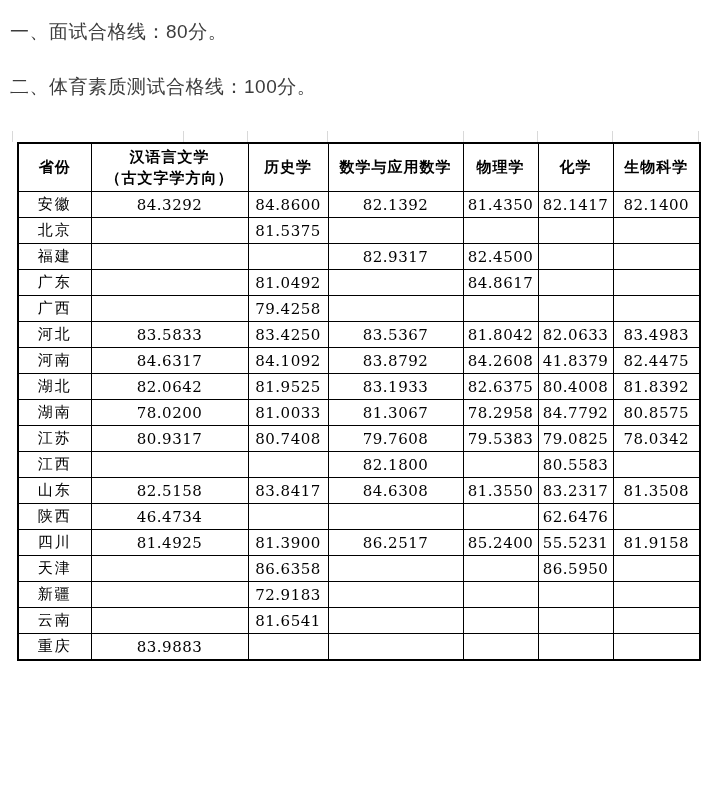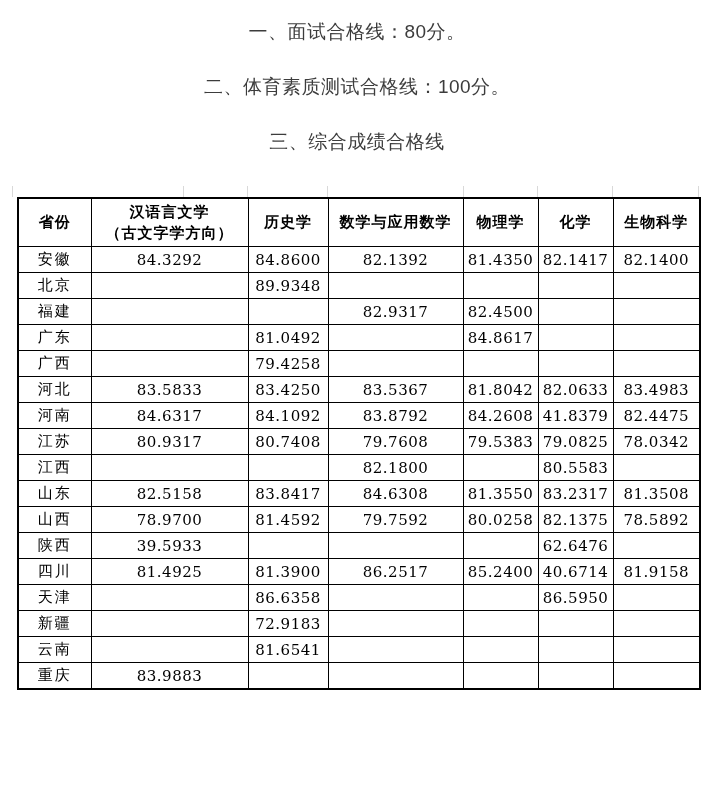--- a/index.html
+++ b/index.html
@@ -13,21 +13,20 @@
     color: #000000;
   }
   .page {
     width: 704px;
     height: 811px;
     box-sizing: border-box;
     padding-top: 20px;
   }
   .headings {
     padding-left: 10px;
-    text-align: center;
   }
   .heading {
     margin: 0 0 31px 0;
     font-size: 19px;
     line-height: 24px;
     color: #3c3c3c;
     letter-spacing: 0.5px;
   }
   .table-area {
     position: relative;
@@ -75,21 +74,20 @@
     text-align: center;
   }
 </style>
 </head>
 <body>
 
 <div class="page">
   <div class="headings">
     <p class="heading">一、面试合格线：80分。</p>
     <p class="heading">二、体育素质测试合格线：100分。</p>
-    <p class="heading">三、综合成绩合格线</p>
   </div>
 
   <div class="table-area">
     <table class="score-table">
       <colgroup>
           <col style="width: 73px;">
           <col style="width: 157px;">
           <col style="width: 80px;">
           <col style="width: 135px;">
           <col style="width: 75px;">
@@ -114,21 +112,21 @@
             <td>84.3292</td>
             <td>84.8600</td>
             <td>82.1392</td>
             <td>81.4350</td>
             <td>82.1417</td>
             <td>82.1400</td>
           </tr>
           <tr>
             <td class="province">北京</td>
             <td></td>
-            <td>89.9348</td>
+            <td>81.5375</td>
             <td></td>
             <td></td>
             <td></td>
             <td></td>
           </tr>
           <tr>
             <td class="province">福建</td>
             <td></td>
             <td></td>
             <td>82.9317</td>
@@ -166,20 +164,38 @@
           <tr>
             <td class="province">河南</td>
             <td>84.6317</td>
             <td>84.1092</td>
             <td>83.8792</td>
             <td>84.2608</td>
             <td>41.8379</td>
             <td>82.4475</td>
           </tr>
           <tr>
+            <td class="province">湖北</td>
+            <td>82.0642</td>
+            <td>81.9525</td>
+            <td>83.1933</td>
+            <td>82.6375</td>
+            <td>80.4008</td>
+            <td>81.8392</td>
+          </tr>
+          <tr>
+            <td class="province">湖南</td>
+            <td>78.0200</td>
+            <td>81.0033</td>
+            <td>81.3067</td>
+            <td>78.2958</td>
+            <td>84.7792</td>
+            <td>80.8575</td>
+          </tr>
+          <tr>
             <td class="province">江苏</td>
             <td>80.9317</td>
             <td>80.7408</td>
             <td>79.7608</td>
             <td>79.5383</td>
             <td>79.0825</td>
             <td>78.0342</td>
           </tr>
           <tr>
             <td class="province">江西</td>
@@ -193,44 +209,35 @@
           <tr>
             <td class="province">山东</td>
             <td>82.5158</td>
             <td>83.8417</td>
             <td>84.6308</td>
             <td>81.3550</td>
             <td>83.2317</td>
             <td>81.3508</td>
           </tr>
           <tr>
-            <td class="province">山西</td>
-            <td>78.9700</td>
-            <td>81.4592</td>
-            <td>79.7592</td>
-            <td>80.0258</td>
-            <td>82.1375</td>
-            <td>78.5892</td>
-          </tr>
-          <tr>
             <td class="province">陕西</td>
-            <td>39.5933</td>
+            <td>46.4734</td>
             <td></td>
             <td></td>
             <td></td>
             <td>62.6476</td>
             <td></td>
           </tr>
           <tr>
             <td class="province">四川</td>
             <td>81.4925</td>
             <td>81.3900</td>
             <td>86.2517</td>
             <td>85.2400</td>
-            <td>40.6714</td>
+            <td>55.5231</td>
             <td>81.9158</td>
           </tr>
           <tr>
             <td class="province">天津</td>
             <td></td>
             <td>86.6358</td>
             <td></td>
             <td></td>
             <td>86.5950</td>
             <td></td>

